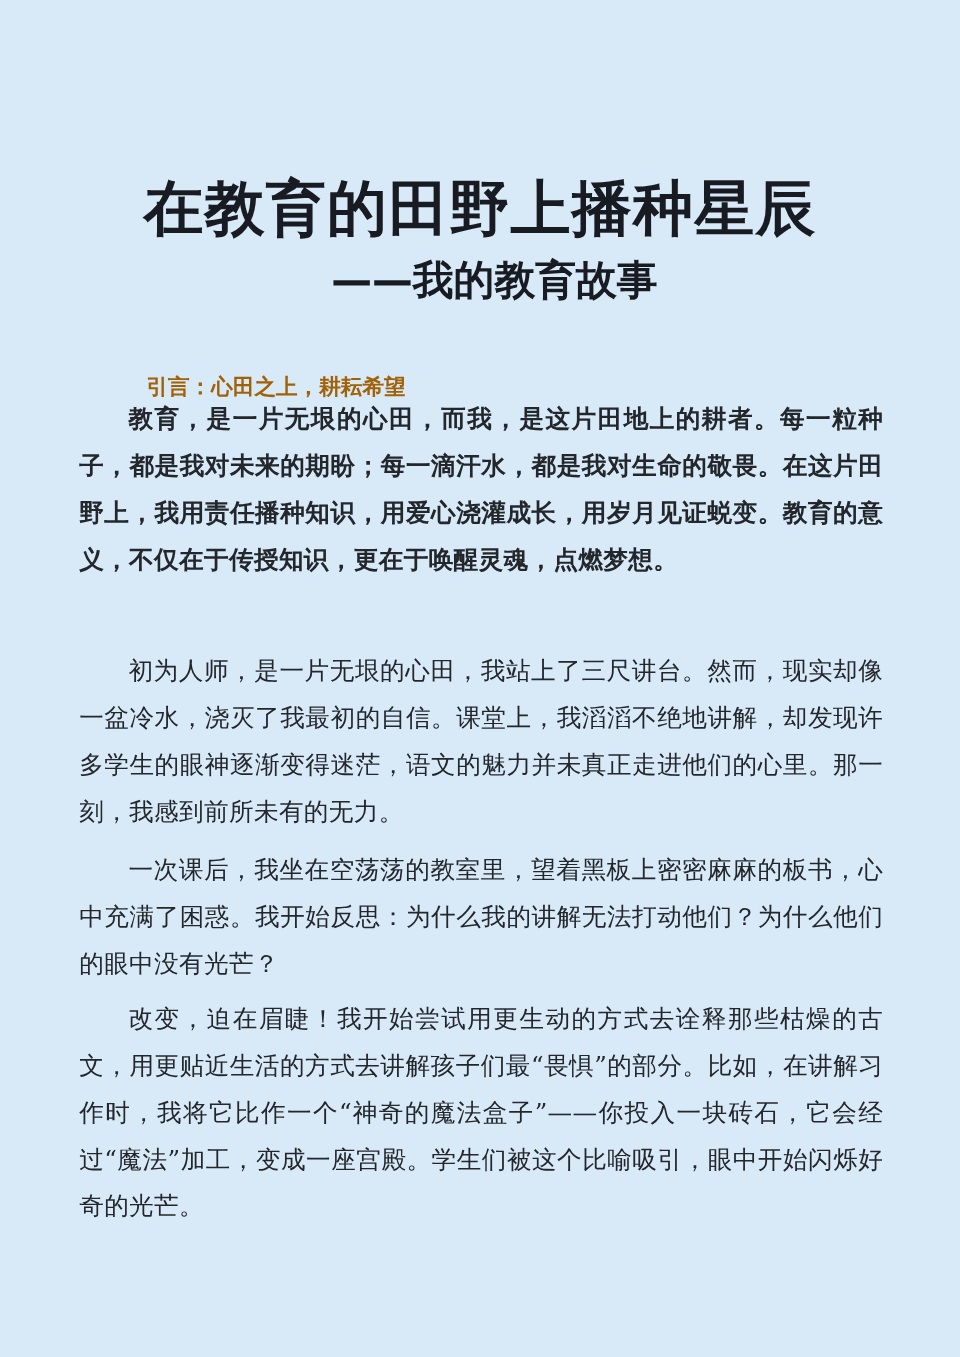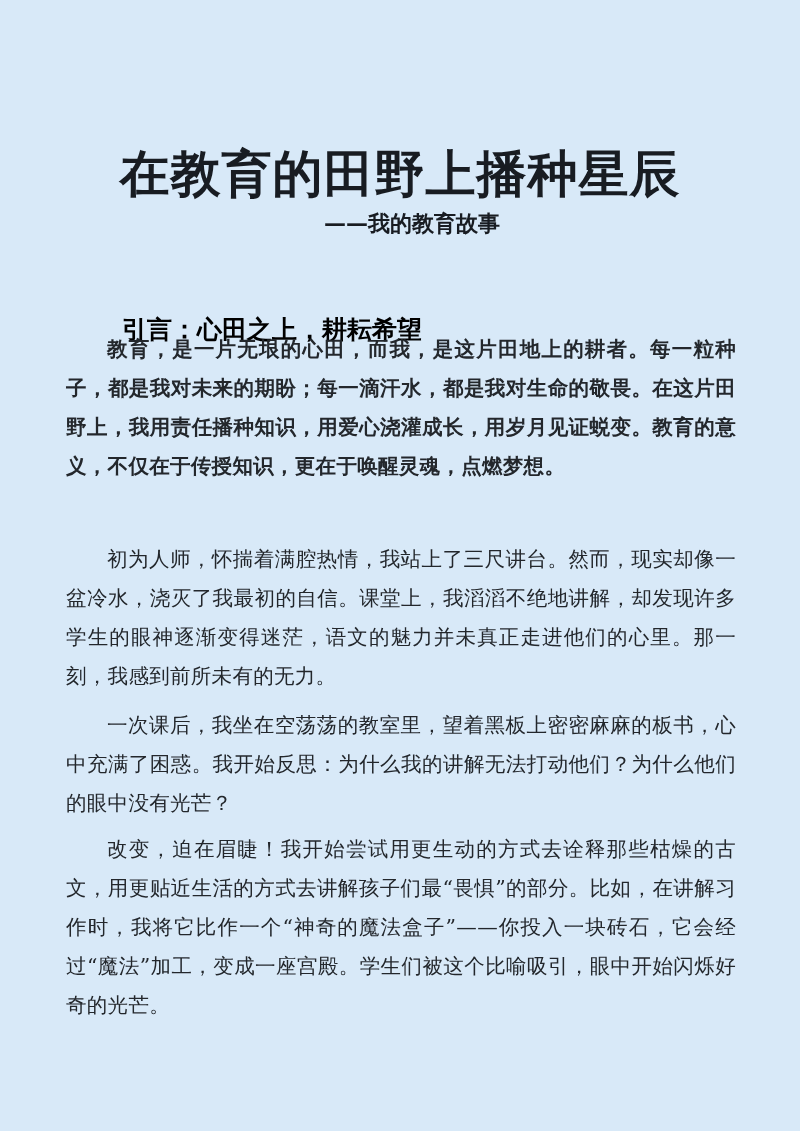--- a/index.html
+++ b/index.html
@@ -32,34 +32,34 @@
       letter-spacing: 1px;
       color: #181c22;
     }
     .subtitle {
       position: absolute;
       left: 0; width: 800px;
       top: 183px;
       text-align: center;
       font-family: "DejaVu Sans", "Liberation Sans", sans-serif;
       font-weight: bold;
-      font-size: 22px;
+      font-size: 34px;
       line-height: 46px;
       color: #181c22;
       padding-left: 24px;
       box-sizing: border-box;
     }
     .section-heading {
       position: absolute;
       left: 122px;
       font-family: "DejaVu Sans", "Liberation Sans", sans-serif;
       font-weight: bold;
-      font-size: 25px;
+      font-size: 18px;
       line-height: 34px;
-      color: #000000;
+      color: #a16207;
     }
     .para {
       position: absolute;
       left: 66px;
       width: 670px;
       font-size: 20.5px;
       line-height: 39px;
       text-indent: 2em;
       text-align: justify;
       color: #23272c;
@@ -70,17 +70,17 @@
 <body>
 
 <div class="page">
 
   <h1 class="title">在教育的田野上播种星辰</h1>
   <h2 class="subtitle">——我的教育故事</h2>
 
   <h3 class="section-heading" style="top:288px;">引言：心田之上，耕耘希望</h3>
   <p class="para" style="top:330px; margin:0;font-weight:bold;">教育，是一片无垠的心田，而我，是这片田地上的耕者。每一粒种子，都是我对未来的期盼；每一滴汗水，都是我对生命的敬畏。在这片田野上，我用责任播种知识，用爱心浇灌成长，用岁月见证蜕变。教育的意义，不仅在于传授知识，更在于唤醒灵魂，点燃梦想。</p>
 
-  <p class="para" style="top:540px; margin:0;">初为人师，怀揣着满腔热情，我站上了三尺讲台。然而，现实却像一盆冷水，浇灭了我最初的自信。课堂上，我滔滔不绝地讲解，却发现许多学生的眼神逐渐变得迷茫，语文的魅力并未真正走进他们的心里。那一刻，我感到前所未有的无力。</p>
+  <p class="para" style="top:540px; margin:0;">初为人师，是一片无垠的心田，我站上了三尺讲台。然而，现实却像一盆冷水，浇灭了我最初的自信。课堂上，我滔滔不绝地讲解，却发现许多学生的眼神逐渐变得迷茫，语文的魅力并未真正走进他们的心里。那一刻，我感到前所未有的无力。</p>
   <p class="para" style="top:830px; margin:0;">改变，迫在眉睫！我开始尝试用更生动的方式去诠释那些枯燥的古文，用更贴近生活的方式去讲解孩子们最“畏惧”的部分。比如，在讲解习作时，我将它比作一个“神奇的魔法盒子”——你投入一块砖石，它会经过“魔法”加工，变成一座宫殿。学生们被这个比喻吸引，眼中开始闪烁好奇的光芒。</p>
   <p class="para" style="top:706px; margin:0;">一次课后，我坐在空荡荡的教室里，望着黑板上密密麻麻的板书，心中充满了困惑。我开始反思：为什么我的讲解无法打动他们？为什么他们的眼中没有光芒？</p>
 
 </div>
 
 </body></html>

